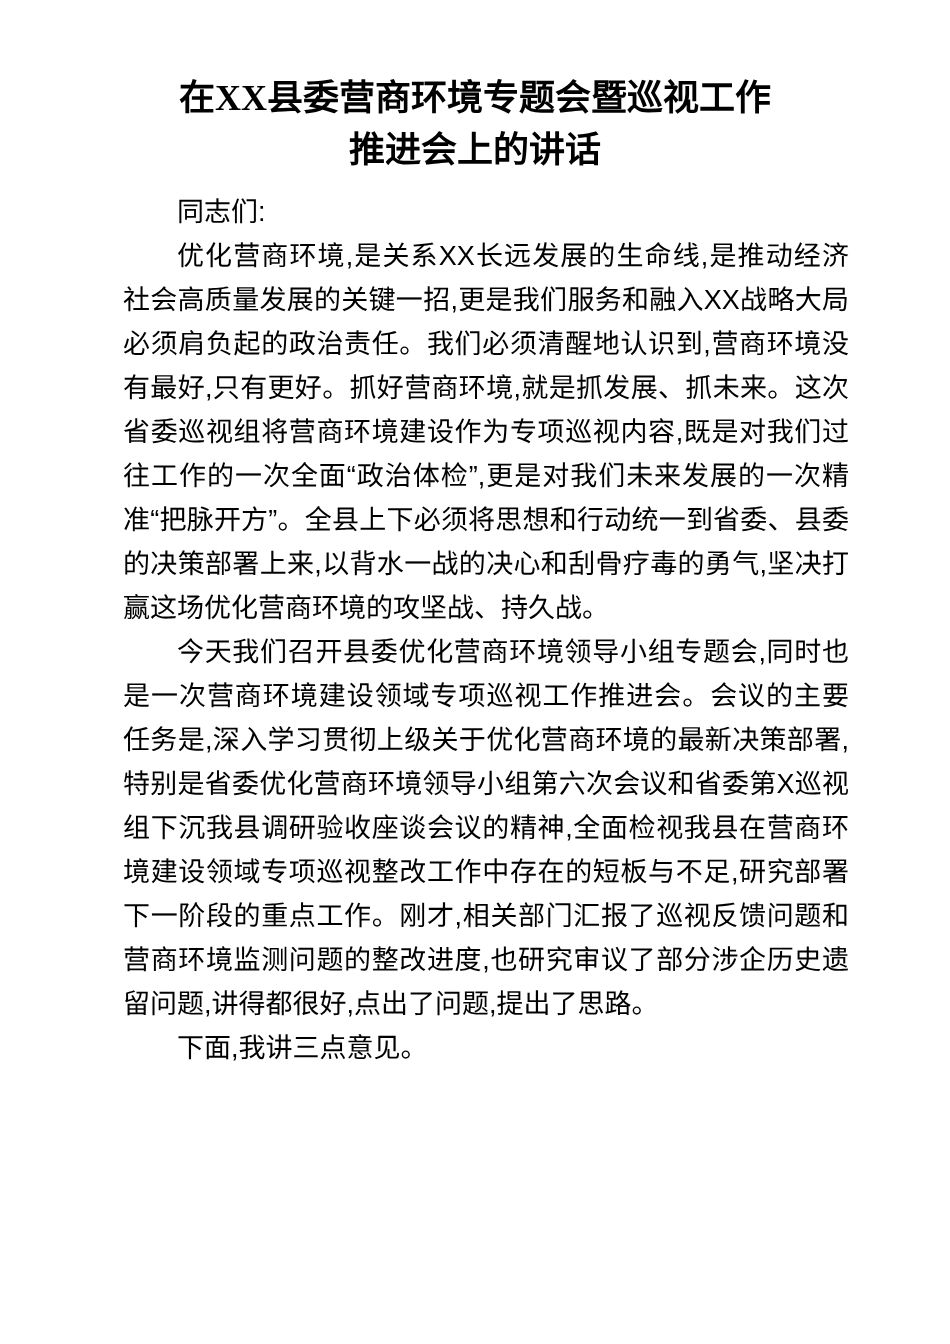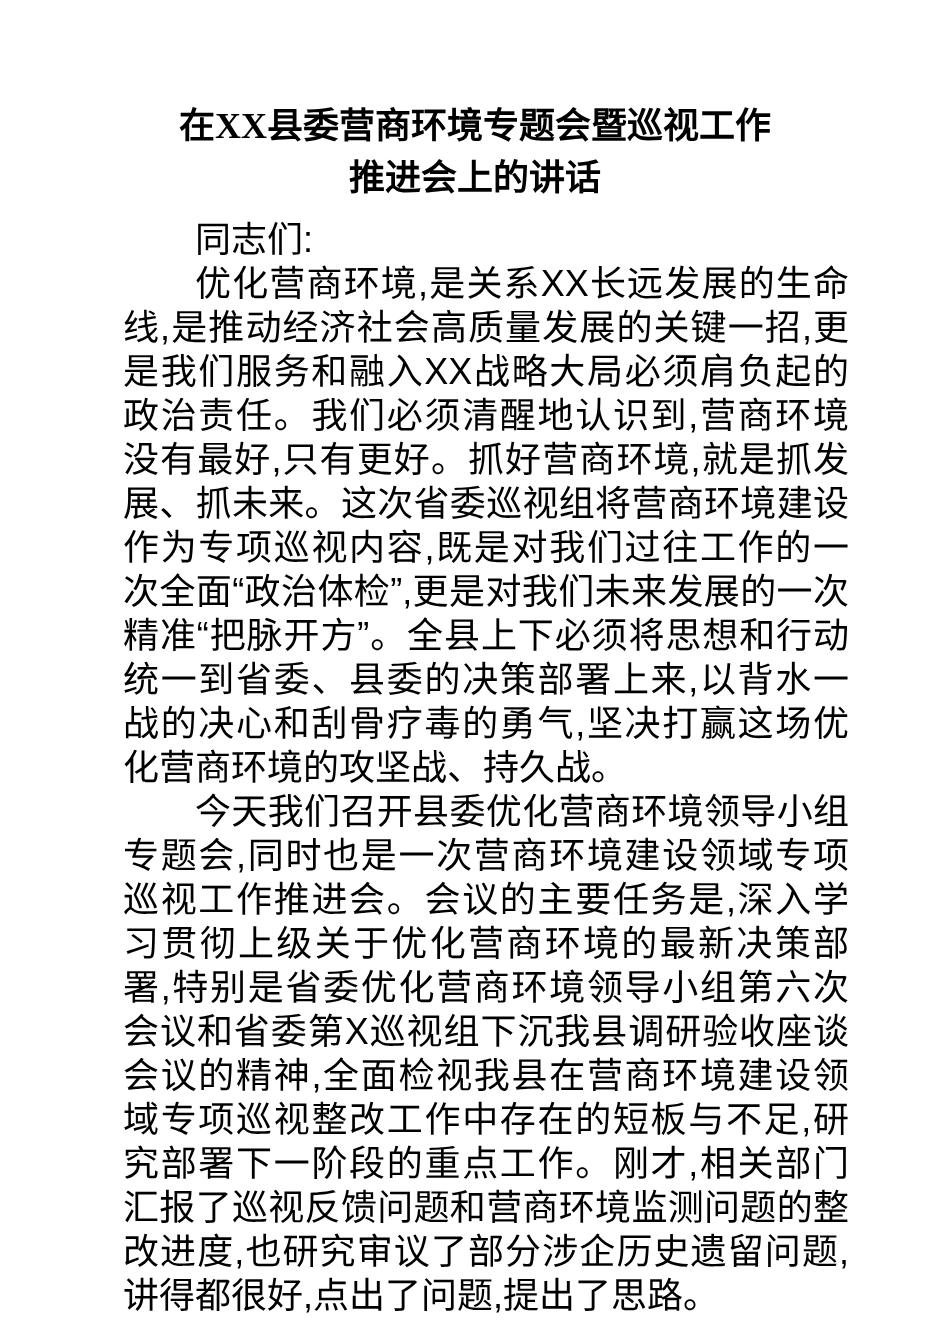--- a/index.html
+++ b/index.html
@@ -10,47 +10,48 @@
   .page {
     position: relative;
     width: 950px;
     height: 1344px;
     background: #ffffff;
     color: #000000;
     overflow: hidden;
   }
   .doc-title {
     margin: 0 auto;
-    padding-top: 100px;
+    padding-top: 72px;
     width: 620px;
     font-family: "Liberation Serif", serif;
     font-weight: bold;
     font-size: 36px;
     line-height: 52px;
     text-align: center;
     word-break: break-all;
   }
   .doc-body {
     margin: 14px 101px 0 123px;
     width: 726px;
     font-family: "Liberation Sans", sans-serif;
-    font-size: 36px;
+    font-size: 27px;
     line-height: 44px;
     text-align: justify;
     word-break: break-all;
   }
   .doc-body p {
     margin: 0;
     padding: 0;
     text-indent: 2em;
   }
 </style>
 </head>
 <body>
 
 <div class="page">
   <h1 class="doc-title">在XX县委营商环境专题会暨巡视工作推进会上的讲话</h1>
   <div class="doc-body">
       <p>同志们:</p>
       <p>优化营商环境,是关系XX长远发展的生命线,是推动经济社会高质量发展的关键一招,更是我们服务和融入XX战略大局必须肩负起的政治责任。我们必须清醒地认识到,营商环境没有最好,只有更好。抓好营商环境,就是抓发展、抓未来。这次省委巡视组将营商环境建设作为专项巡视内容,既是对我们过往工作的一次全面“政治体检”,更是对我们未来发展的一次精准“把脉开方”。全县上下必须将思想和行动统一到省委、县委的决策部署上来,以背水一战的决心和刮骨疗毒的勇气,坚决打赢这场优化营商环境的攻坚战、持久战。</p>
       <p>今天我们召开县委优化营商环境领导小组专题会,同时也是一次营商环境建设领域专项巡视工作推进会。会议的主要任务是,深入学习贯彻上级关于优化营商环境的最新决策部署,特别是省委优化营商环境领导小组第六次会议和省委第X巡视组下沉我县调研验收座谈会议的精神,全面检视我县在营商环境建设领域专项巡视整改工作中存在的短板与不足,研究部署下一阶段的重点工作。刚才,相关部门汇报了巡视反馈问题和营商环境监测问题的整改进度,也研究审议了部分涉企历史遗留问题,讲得都很好,点出了问题,提出了思路。</p>
+      <p>下面,我讲三点意见。</p>
     </div>
 </div>
 
 </body></html>

